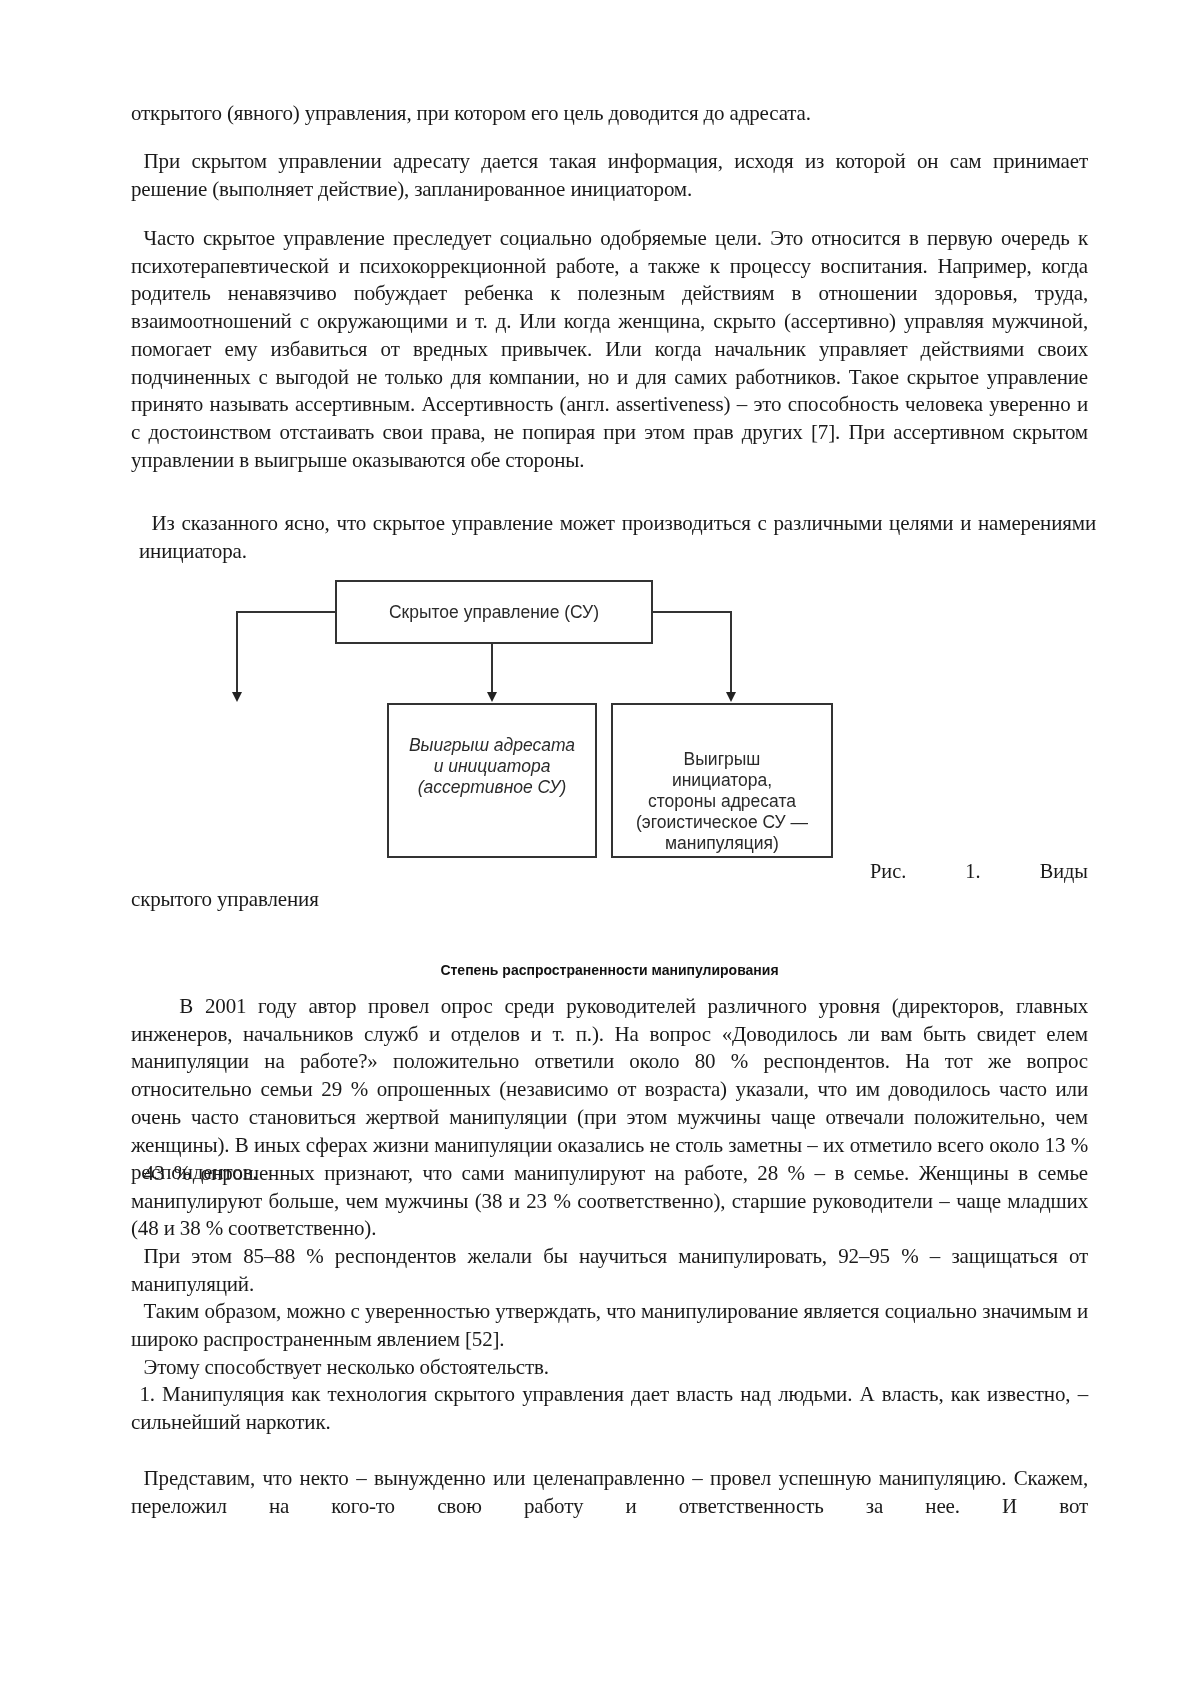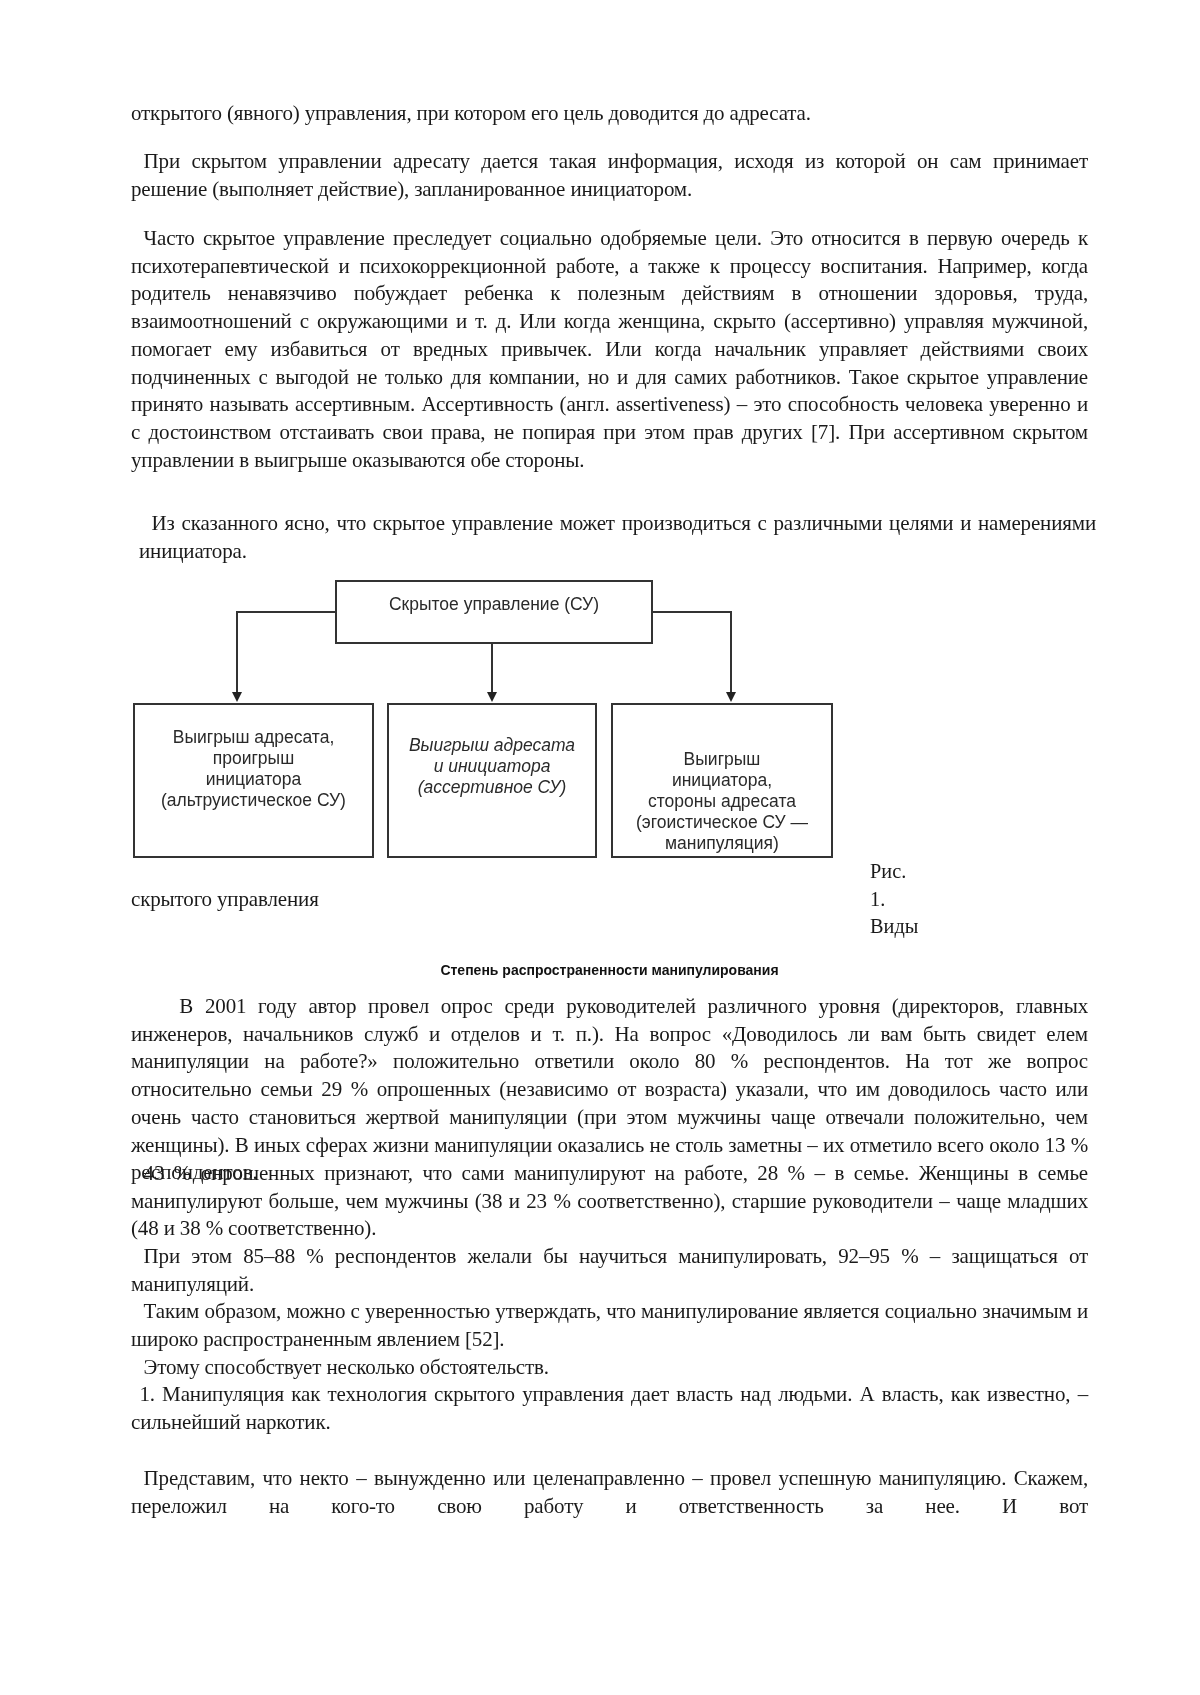--- a/index.html
+++ b/index.html
@@ -22,35 +22,35 @@
   }
 
   
   .diagram { position: absolute; left: 0; top: 0; width: 1200px; height: 900px; pointer-events: none; }
   .dbox {
     position: absolute; border: 2px solid #333; background: #fff;
     font-family: "Liberation Sans", sans-serif; font-size: 17.5px; line-height: 21px;
     color: #2a2a2a; text-align: center; box-sizing: border-box;
   }
   .dbox span { display: block; }
-  .top-box { left: 335px; top: 580px; width: 318px; height: 64px; padding-top: 12px; }
+  .top-box { left: 335px; top: 580px; width: 318px; height: 64px; padding-top: 20px; }
   .box1 { left: 133px; top: 703px; width: 241px; height: 155px; padding-top: 22px; }
   .box2 { left: 387px; top: 703px; width: 210px; height: 155px; padding-top: 30px; font-style: italic; }
   .box3 { left: 611px; top: 703px; width: 222px; height: 155px; padding-top: 44px; }
   .line { position: absolute; background: #333; }
   .arrow {
     position: absolute; width: 0; height: 0;
     border-left: 5px solid transparent; border-right: 5px solid transparent;
     border-top: 10px solid #222;
   }
 
   .caption-right {
     position: absolute; top: 858px; left: 870px; width: 218px;
     font-family: "Liberation Serif", serif; font-size: 20.3px; line-height: 27.7px; color: #1a1a1a;
-    display: flex; justify-content: space-between; flex-direction: column;
+    display: flex; justify-content: space-between;
   }
 </style>
 </head>
 <body>
 
 <div class="page">
 
   <p class="txt last-left" style="top:100px;margin:0;">открытого (явного) управления, при котором его цель доводится до адресата.</p>
   <p class="txt indent last-left" style="top:148px;margin:0;">При скрытом управлении адресату дается такая информация, исходя из которой он сам принимает решение (выполняет действие), запланированное инициатором.</p>
   <p class="txt indent last-left" style="top:225px;margin:0;">Часто скрытое управление преследует социально одобряемые цели. Это относится в первую очередь к психотерапевтической и психокоррекционной работе, а также к процессу воспитания. Например, когда родитель ненавязчиво побуждает ребенка к полезным действиям в отношении здоровья, труда, взаимоотношений с окружающими и т. д. Или когда женщина, скрыто (ассертивно) управляя мужчиной, помогает ему избавиться от вредных привычек. Или когда начальник управляет действиями своих подчиненных с выгодой не только для компании, но и для самих работников. Такое скрытое управление принято называть ассертивным. Ассертивность (англ. assertiveness) – это способность человека уверенно и с достоинством отстаивать свои права, не попирая при этом прав других [7]. При ассертивном скрытом управлении в выигрыше оказываются обе стороны.</p>
@@ -66,26 +66,20 @@
     <div class="arrow" style="left:487px;top:692px;"></div>
 
     <div class="line" style="left:652px;top:611px;width:80px;height:2px;"></div>
     <div class="line" style="left:730px;top:611px;width:2px;height:82px;"></div>
     <div class="arrow" style="left:726px;top:692px;"></div>
 
     <div class="dbox top-box">
       <span>Скрытое управление (СУ)</span>
     </div>
 
-    <div class="dbox box1">
-      <span>Выигрыш адресата,</span>
-      <span>проигрыш</span>
-      <span>инициатора</span>
-      <span>(альтруистическое СУ)</span>
-    </div>
 
     <div class="dbox box2">
       <span>Выигрыш адресата</span>
       <span>и инициатора</span>
       <span>(ассертивное СУ)</span>
     </div>
 
     <div class="dbox box3">
       <span>Выигрыш</span>
       <span>инициатора,</span>

